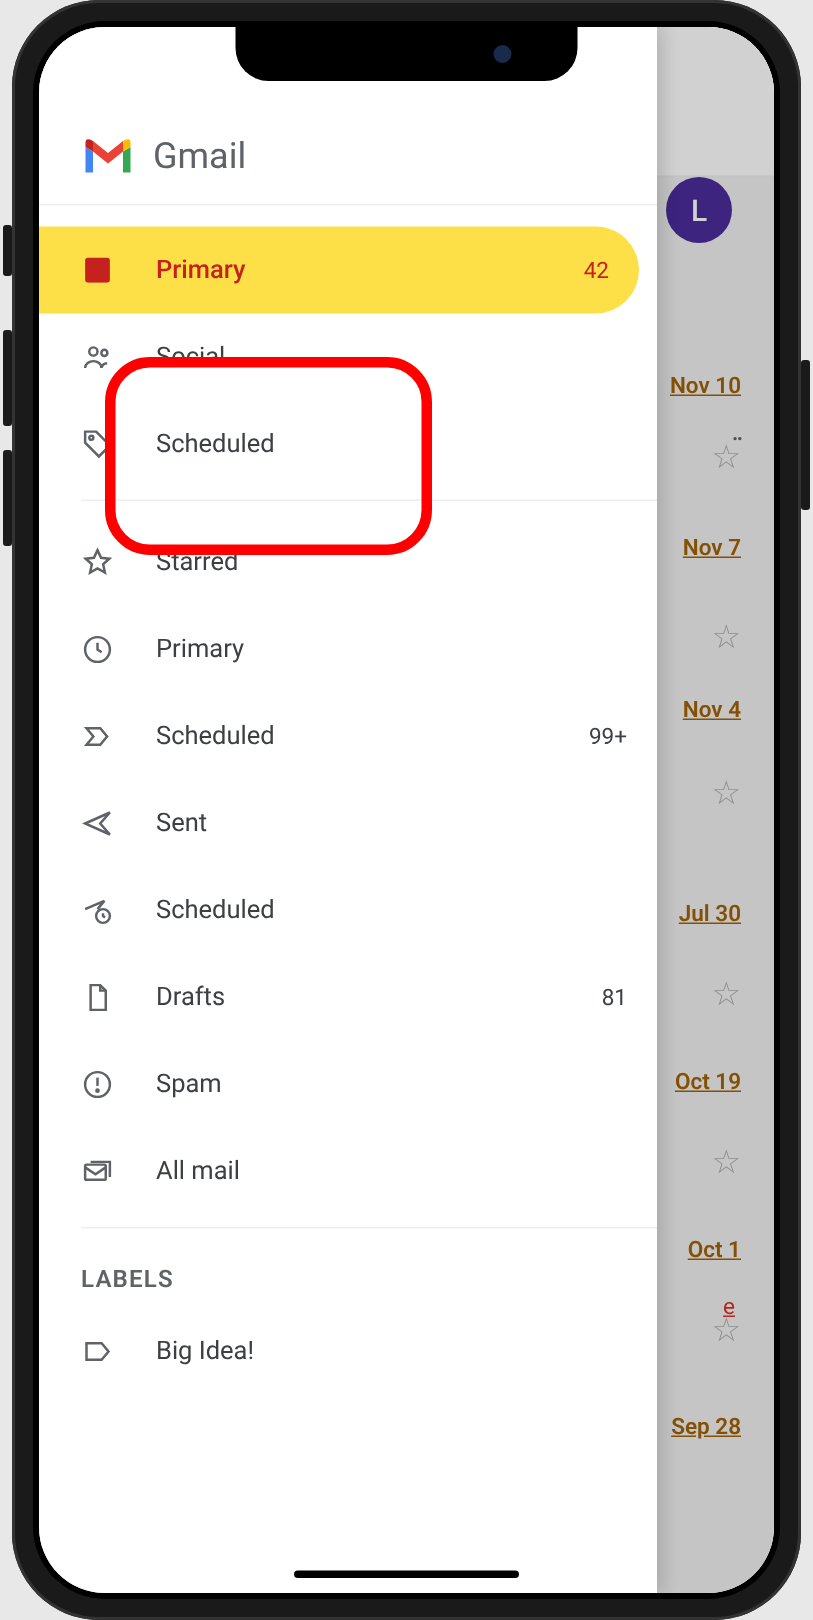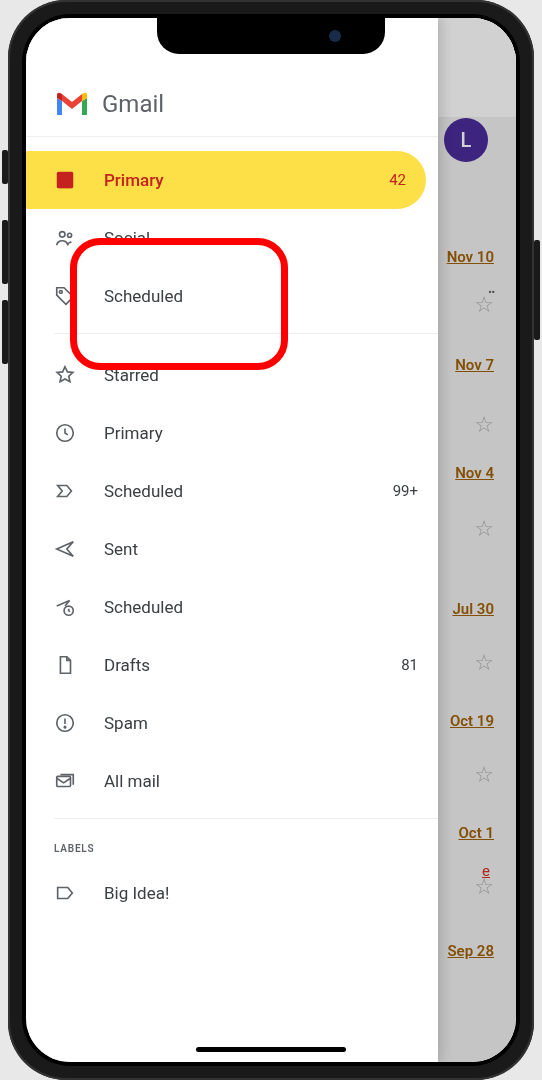--- a/index.html
+++ b/index.html
@@ -207,21 +207,21 @@
   .nav-label{flex:1;font-weight:400;}
   .nav-item.active .nav-label{font-weight:500;}
   .nav-count{font-size:15px;color:inherit;font-weight:400;}
   .nav-item.active .nav-count{font-weight:400;}
   .section-divider{
     border-top:1px solid #eceff1;
     margin:8px 0 8px 28px;
   }
   .section-heading{
     padding: 16px 0 10px 28px;
-    font-size:10px;
+    font-size:16px;
     letter-spacing:0.8px;
     color:#5f6368;
     font-weight:600;
   }
   
   .red-highlight{
     position:absolute;
     left:44px;
     top:220px;
     width:218px;

